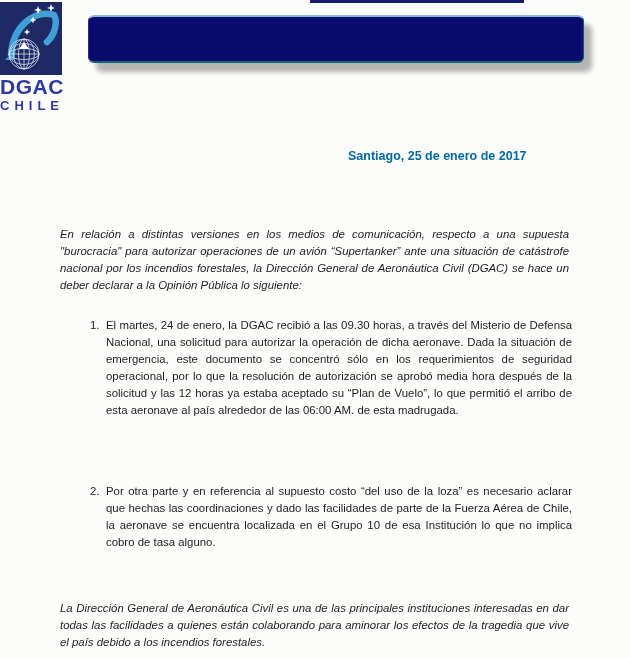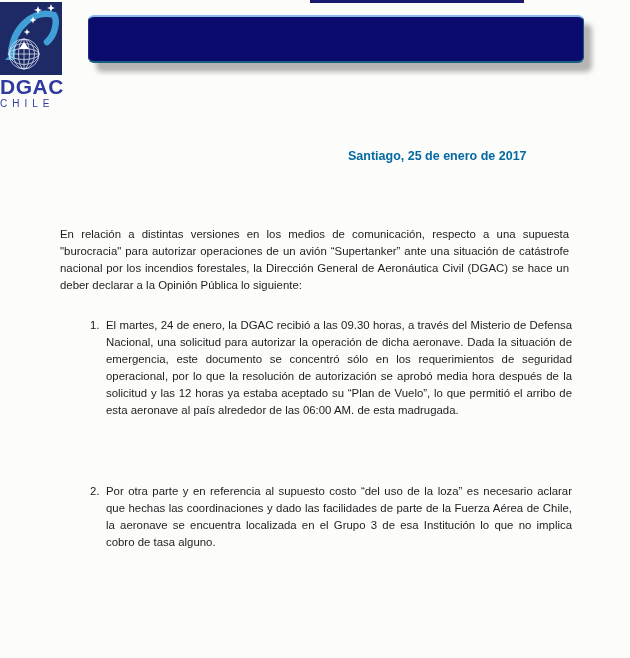--- a/index.html
+++ b/index.html
@@ -47,22 +47,22 @@
     margin-top: 1px;
     font-size: 21px;
     font-weight: bold;
     letter-spacing: 0.5px;
     color: #2e3a9e;
     line-height: 1;
   }
   .logo-country {
     display: block;
     margin-top: 2px;
-    font-size: 10px;
-    font-weight: normal;
+    font-size: 13px;
+    font-weight: bold;
     letter-spacing: 5px;
     color: #2e3a9e;
     line-height: 1;
   }
 
   
   .header-banner {
     position: absolute;
     left: 88px;
     top: 15px;
@@ -88,20 +88,21 @@
     white-space: nowrap;
   }
   .paragraph {
     position: absolute;
     left: 60px;
     width: 509px;
     font-size: 11.4px;
     line-height: 17px;
     text-align: justify;
     color: #1d1d1d;
+    font-style: italic;
   }
   .paragraph.intro   { top: 215px; }
   .paragraph.closing { top: 589px; }
 
   .numbered-item {
     position: absolute;
     left: 90px;
     width: 482px;
   }
   .numbered-item.item-1 { top: 317px; }
@@ -168,17 +169,18 @@
 
   <p class="paragraph intro">En relación a distintas versiones en los medios de comunicación, respecto a una supuesta "burocracia" para autorizar operaciones de un avión “Supertanker” ante una situación de catástrofe nacional por los incendios forestales, la Dirección General de Aeronáutica Civil (DGAC) se hace un deber declarar a la Opinión Pública lo siguiente:</p>
 
   <div class="numbered-item item-1">
     <span class="item-number">1.</span>
     <span class="item-text">El martes, 24 de enero, la DGAC recibió a las 09.30 horas, a través del Misterio de Defensa Nacional, una solicitud para autorizar la operación de dicha aeronave. Dada la situación de emergencia, este documento se concentró sólo en los requerimientos de seguridad operacional, por lo que la resolución de autorización se aprobó media hora después de la solicitud y las 12 horas ya estaba aceptado su “Plan de Vuelo”, lo que permitió el arribo de esta aeronave al país alrededor de las 06:00 AM. de esta madrugada.</span>
   </div>
 
   <div class="numbered-item item-2">
     <span class="item-number">2.</span>
-    <span class="item-text">Por otra parte y en referencia al supuesto costo “del uso de la loza” es necesario aclarar que hechas las coordinaciones y dado las facilidades de parte de la Fuerza Aérea de Chile, la aeronave se encuentra localizada en el Grupo 3 de esa Institución lo que no implica cobro de tasa alguno.</span>
+    <span class="item-text">Por otra parte y en referencia al supuesto costo “del uso de la loza” es necesario aclarar que hechas las coordinaciones y dado las facilidades de parte de la Fuerza Aérea de Chile, la aeronave se encuentra localizada en el Grupo 10 de esa Institución lo que no implica cobro de tasa alguno.</span>
   </div>
 
+  <p class="paragraph closing">La Dirección General de Aeronáutica Civil es una de las principales instituciones interesadas en dar todas las facilidades a quienes están colaborando para aminorar los efectos de la tragedia que vive el país debido a los incendios forestales.</p>
 
 </div>
 
 </body></html>

